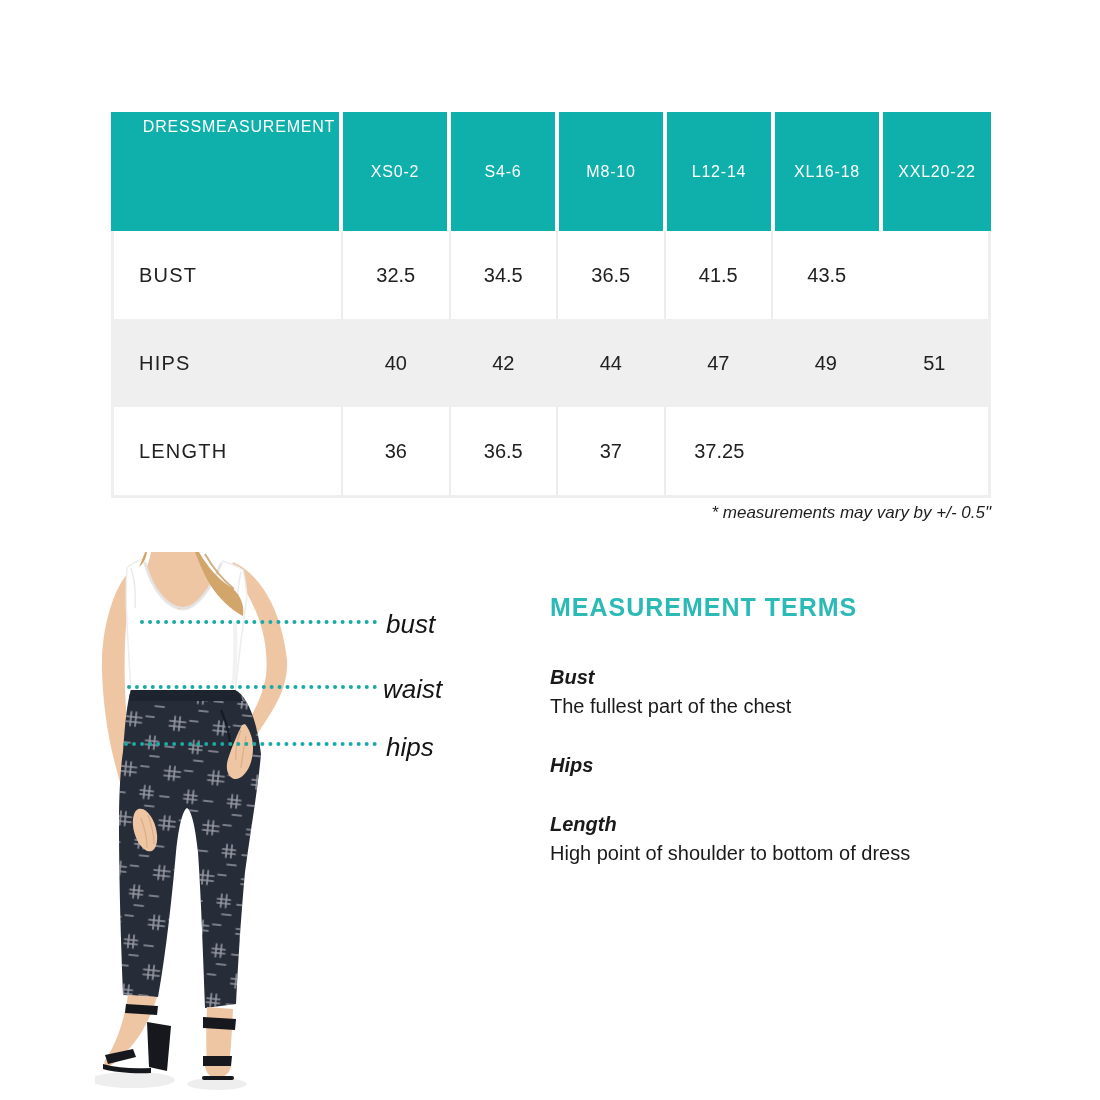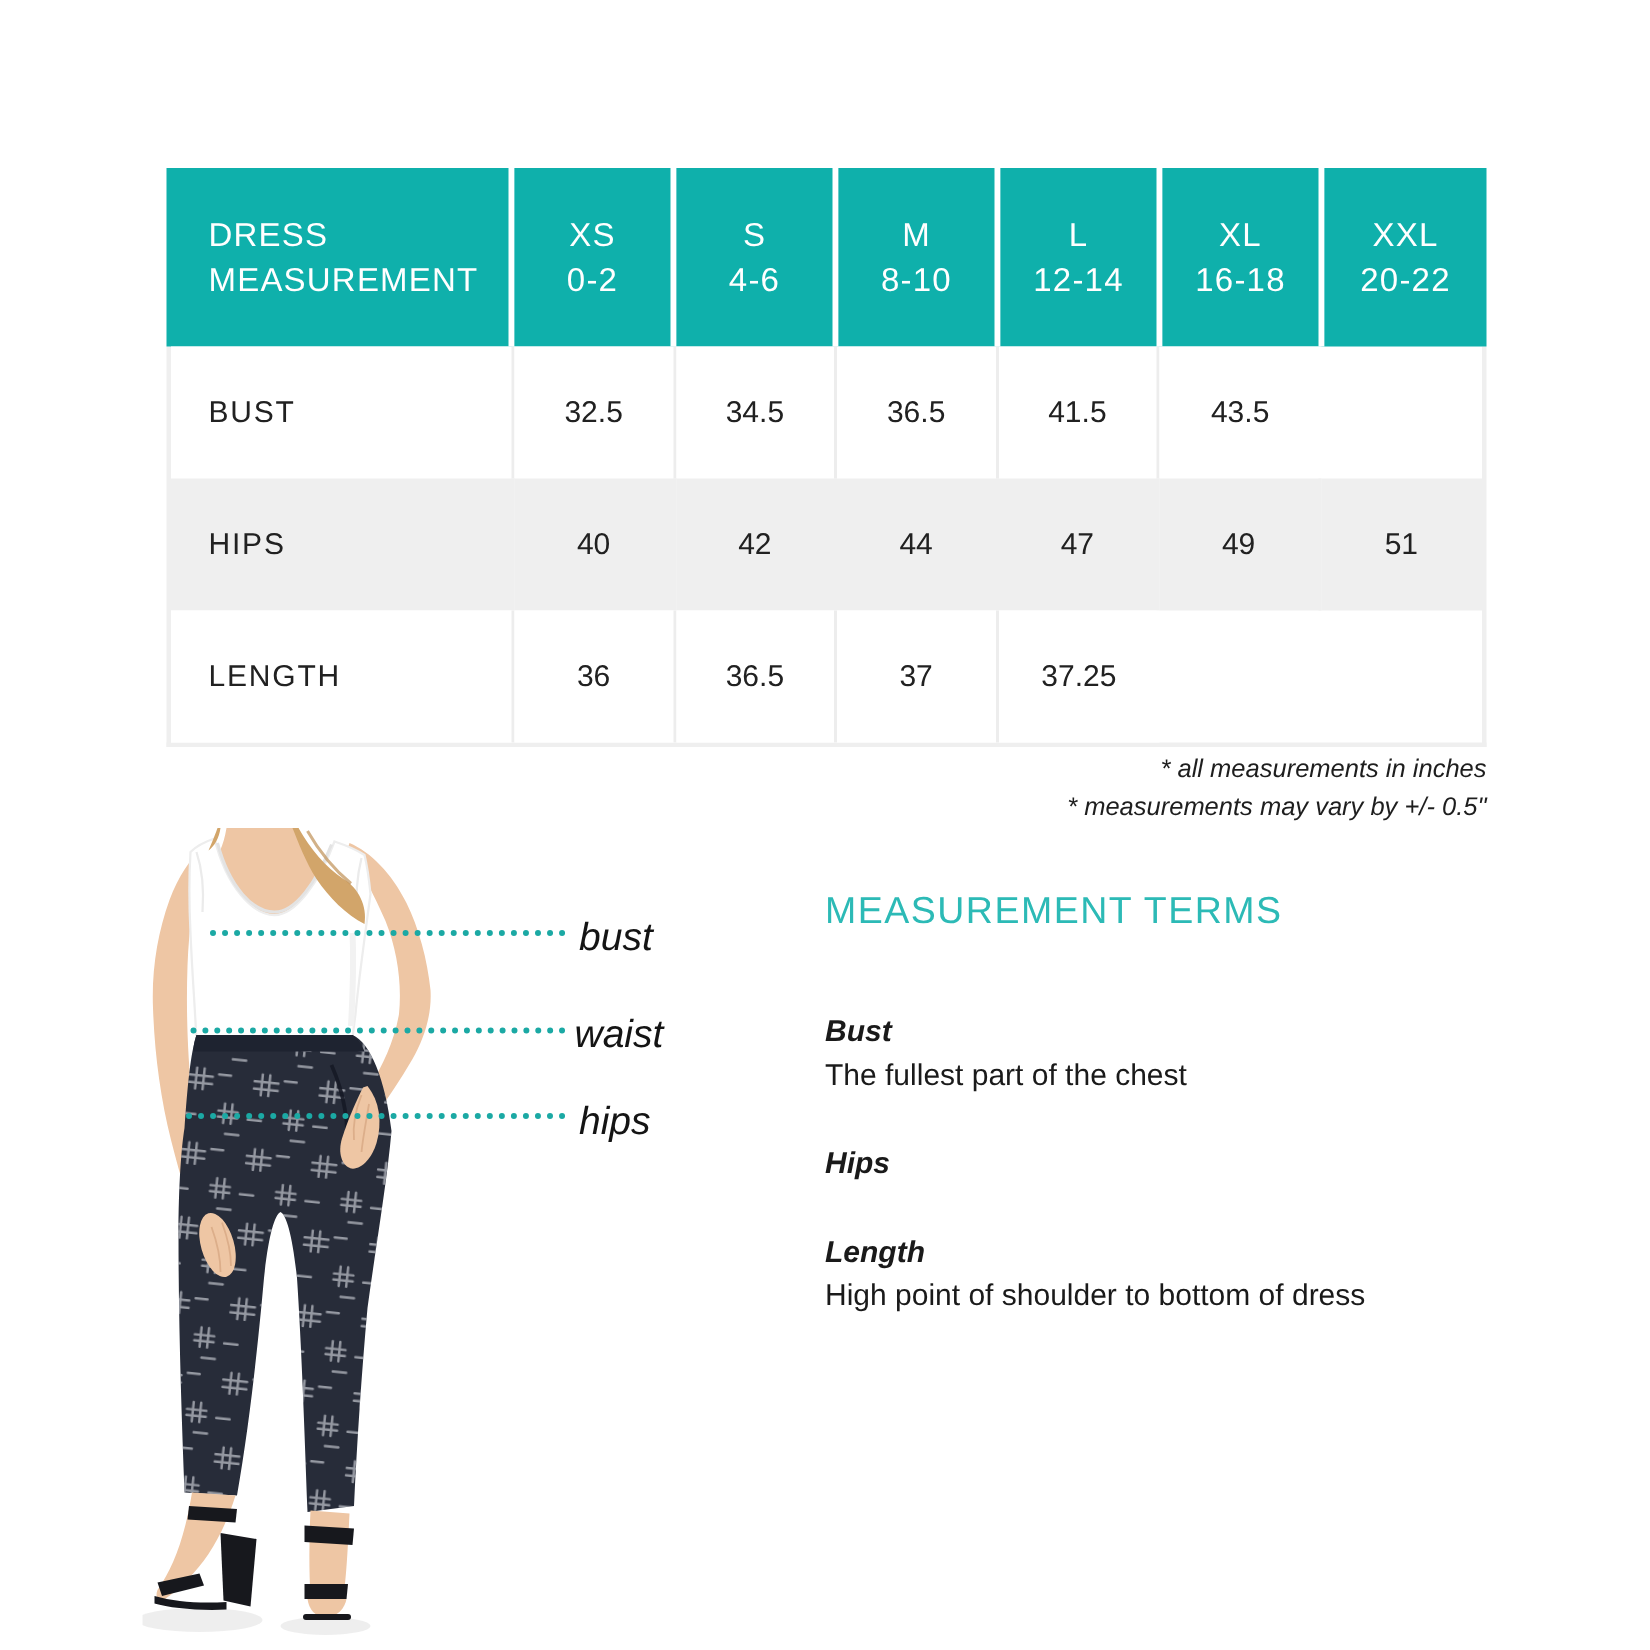--- a/index.html
+++ b/index.html
@@ -2,40 +2,40 @@
 <html style="--teal: #0fb0ab; --tealHeading: #2cbab6; --dotted: #1ba9a4;"><head>
 <meta charset="utf-8">
 <style>
   html,body{margin:0;padding:0;background:#fff;}
   body{font-family:"Liberation Sans", sans-serif;}
   .canvas{position:relative;width:1100px;height:1100px;background:#ffffff;overflow:hidden;}
 
   
   .stable{position:absolute;left:111px;top:112px;width:880px;}
   .thead{display:grid;grid-template-columns:232px repeat(6,1fr);}
-  .th{background:var(--teal);color:#fff;height:119px;display:flex;flex-direction:column;
+  .th{background:var(--teal);color:#fff;height:119px;display:flex;flex-direction:row;
       justify-content:center;align-items:center;border-right:4px solid #fff;
-      font-size:22px;line-height:30px;letter-spacing:0.8px;}
+      font-size:16px;line-height:30px;letter-spacing:0.8px;}
   .th:last-child{border-right:none;justify-content:center;}
   .th-first{align-items:flex-start;padding-left:28px;box-sizing:border-box;}
   .tbody{border:3px solid #efefef;border-top:none;}
   .trow{display:grid;grid-template-columns:229px repeat(6,1fr);height:88px;}
   .td{display:flex;align-items:center;justify-content:center;font-size:20px;color:#212121;
       border-right:2px solid #ededed;background:#fff;}
   .td:last-child{border-right:none;}
   .td-label{justify-content:flex-start;padding-left:25px;letter-spacing:1.2px;}
   .trow.alt .td{background:#efefef;border-right-color:#efefef;}
 
   
   .notes{position:absolute;top:500px;right:109px;text-align:right;font-style:italic;
          font-size:17px;line-height:25px;color:#1e1e1e;}
 
   
   .terms{position:absolute;left:550px;top:593px;width:440px;}
-  .terms-heading{color:var(--tealHeading);font-size:25px;font-weight:400;letter-spacing:1px;margin:0 0 52px 0;}
+  .terms-heading{color:var(--tealHeading);font-size:25px;font-weight:700;letter-spacing:1px;margin:0 0 41px 0;}
   .term-block{margin-bottom:30px;font-size:20px;line-height:29px;color:#1a1a1a;}
   .term-name{font-weight:bold;font-style:italic;}
 
   
   .model-svg{position:absolute;left:95px;top:552px;width:260px;height:548px;}
   .dots{position:absolute;height:0;border-top:4px dotted var(--dotted);z-index:5;}
   .dl-bust{left:140px;top:620px;width:237px;}
   .dl-waist{left:127px;top:685px;width:250px;}
   .dl-hips{left:124px;top:742px;width:253px;}
   .mlabel{position:absolute;font-style:italic;font-size:26px;color:#141414;z-index:6;}
@@ -102,21 +102,20 @@
         <div class="td td-label">LENGTH</div>
         <div class="td">36</div>
         <div class="td">36.5</div>
         <div class="td">37</div>
         <div class="td">37.25</div>
       </div>
     </div>
   </div>
 
   <div class="notes">
-    <div>* all measurements in inches</div>
     <div>* measurements may vary by +/- 0.5"</div>
   </div>
 
   <svg class="model-svg" viewBox="0 0 260 548" aria-hidden="true">
     <defs>
       <pattern id="ikat" width="44" height="50" patternUnits="userSpaceOnUse" patternTransform="rotate(6)">
         <g stroke="#d9dbe2" stroke-width="1.6" opacity="0.62" fill="none" stroke-linecap="round">
           <path d="M4,10 h16 M4,15 h16 M9,5 v14 M14,5 v14"></path>
           <path d="M26,32 h13 M26,36 h13 M30,27 v13 M35,27 v13"></path>
           <path d="M2,36 h9 M24,8 h8 M32,47 h9"></path>

